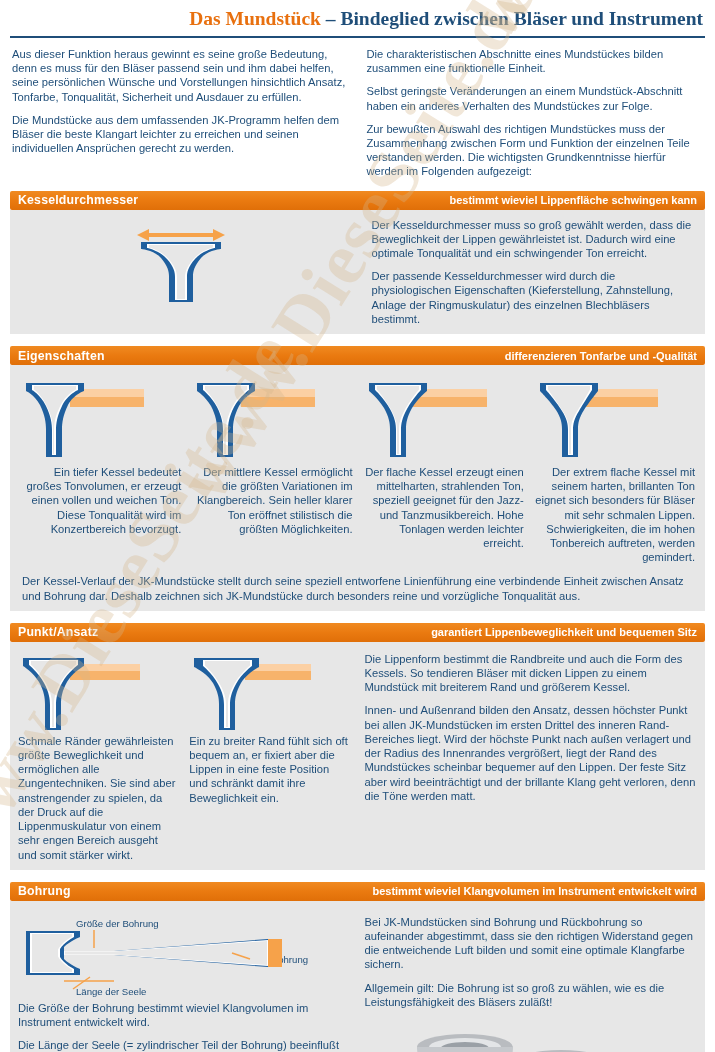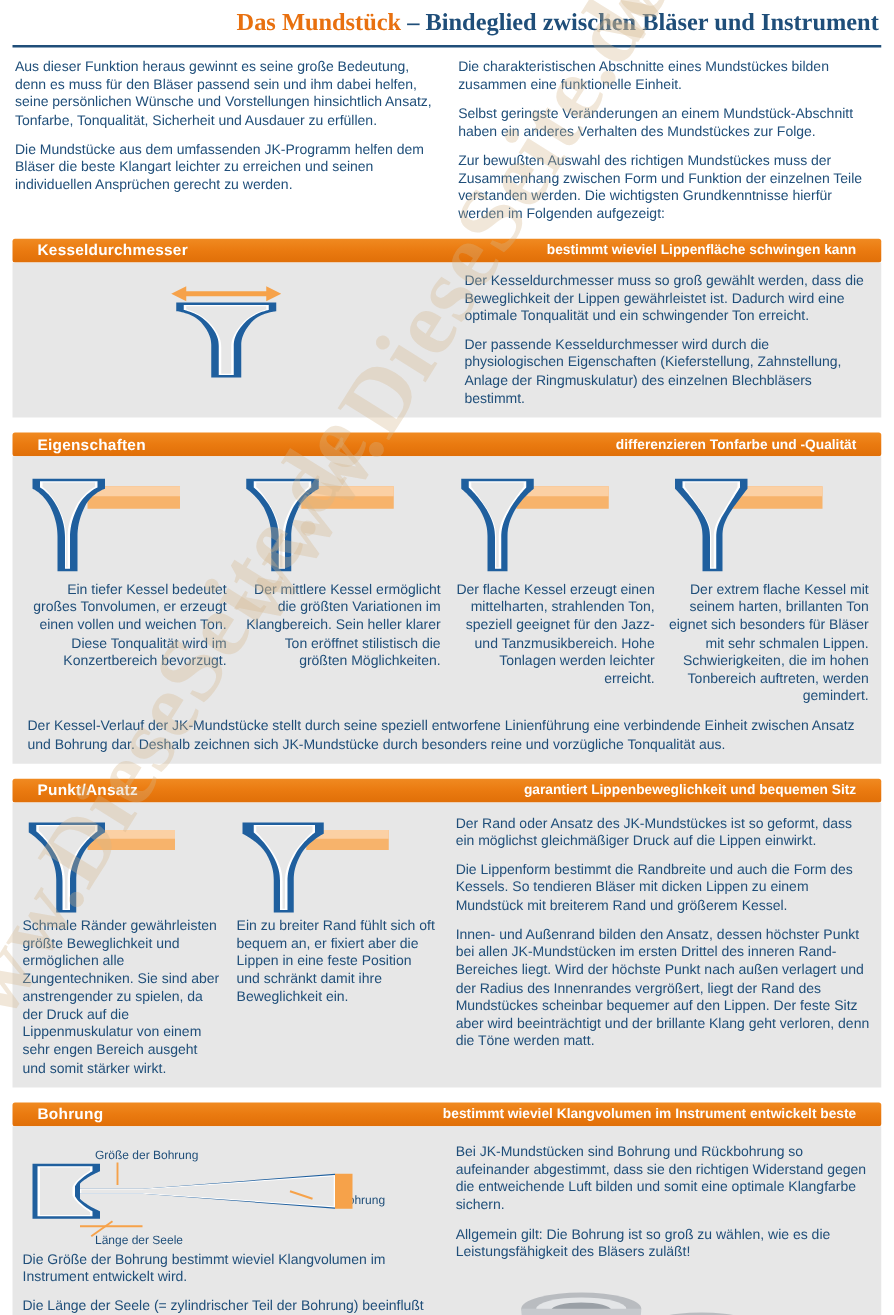--- a/index.html
+++ b/index.html
@@ -50,21 +50,21 @@
   p.body {
     font-size:11.2px; line-height:14.2px; margin:0 0 9px 0; color:#1f4e79;
   }
   p.body:last-child{ margin-bottom:0; }
 
   
   .bar {
     margin: 12px 2px 0 2px;
     background: linear-gradient(to bottom, #f08a21 0%, #ea7a10 50%, #e06f08 100%);
     color:#fff; height:19px; display:flex; align-items:center;
-    justify-content:space-between; padding: 0 20px;
+    justify-content:space-between; padding: 0 8px;
     border-radius:2px;
   }
   .bar .l { font-size:12.3px; font-weight:bold; letter-spacing:.2px;}
   .bar .r { font-size:11px; font-weight:bold; }
 
   .section { position:relative; }
   .grayblock {
     background:#e7e7e7;
     margin: 0 2px;
     padding: 8px 8px 8px 8px;
@@ -239,32 +239,31 @@
                 <rect x="56" y="12" width="66" height="7" fill="#fbd0a4"></rect>
                 <path d="M20,6 L70,6 L70,15 C70,15 58,21 52,31 C47,40 46,46 46,52 L46,78 L30,78 L30,52 C30,46 29,40 24,31 C18,21 5,15 5,15 L5,6 Z" fill="#1f5f9e"></path>
                 <path d="M14,8 L63,8 L63,14 C63,14 53,21 47,32 C42,41 41,47 41,53 L41,76 L35,76 L35,53 C35,47 34,41 29,32 C23,21 14,14 14,14 Z" fill="#ffffff"></path>
                 <path d="M16,9 L61,9 L61,13.5 C61,13.5 51,22 45,32.5 C40,41.5 39,47 39,53.5 L39,75 L37,75 L37,53.5 C37,47 36,41.5 31,32.5 C25,22 16,13.5 16,13.5 Z" fill="#e7e7e7"></path>
               </svg>
             </div>
             <div class="cap">Ein zu breiter Rand fühlt sich oft bequem an, er fixiert aber die Lippen in eine feste Position und schränkt damit ihre Beweglichkeit ein.</div>
           </div>
         </div>
         <div class="randright">
-          <p class="body">Der Rand oder Ansatz des JK-Mundstückes ist so geformt, dass ein möglichst gleichmäßiger Druck auf die Lippen einwirkt.</p>
           <p class="body">Die Lippenform bestimmt die Randbreite und auch die Form des Kessels. So tendieren Bläser mit dicken Lippen zu einem Mundstück mit breiterem Rand und größerem Kessel.</p>
           <p class="body">Innen- und Außenrand bilden den Ansatz, dessen höchster Punkt bei allen JK-Mundstücken im ersten Drittel des inneren Rand-Bereiches liegt. Wird der höchste Punkt nach außen verlagert und der Radius des Innenrandes vergrößert, liegt der Rand des Mundstückes scheinbar bequemer auf den Lippen. Der feste Sitz aber wird beeinträchtigt und der brillante Klang geht verloren, denn die Töne werden matt.</p>
         </div>
       </div>
     </div>
   </div>
 
   <div class="section">
     <div class="bar">
       <span class="l">Bohrung</span>
-      <span class="r">bestimmt wieviel Klangvolumen im Instrument entwickelt beste</span>
+      <span class="r">bestimmt wieviel Klangvolumen im Instrument entwickelt wird</span>
     </div>
     <div class="grayblock" style="padding-bottom:4px;">
       <div class="bohrrow">
         <div class="bohrleft">
           <div>
             <svg width="330" height="86" viewBox="0 0 330 86">
 
               <text class="lbl" x="58" y="12" fill="#1f4e79" font-size="9.6" font-family="Liberation Sans, sans-serif">Größe der Bohrung</text>
               <text class="lbl" x="233" y="48" fill="#1f4e79" font-size="9.6" font-family="Liberation Sans, sans-serif">Rückbohrung</text>
               <text class="lbl" x="58" y="80" fill="#1f4e79" font-size="9.6" font-family="Liberation Sans, sans-serif">Länge der Seele</text>

